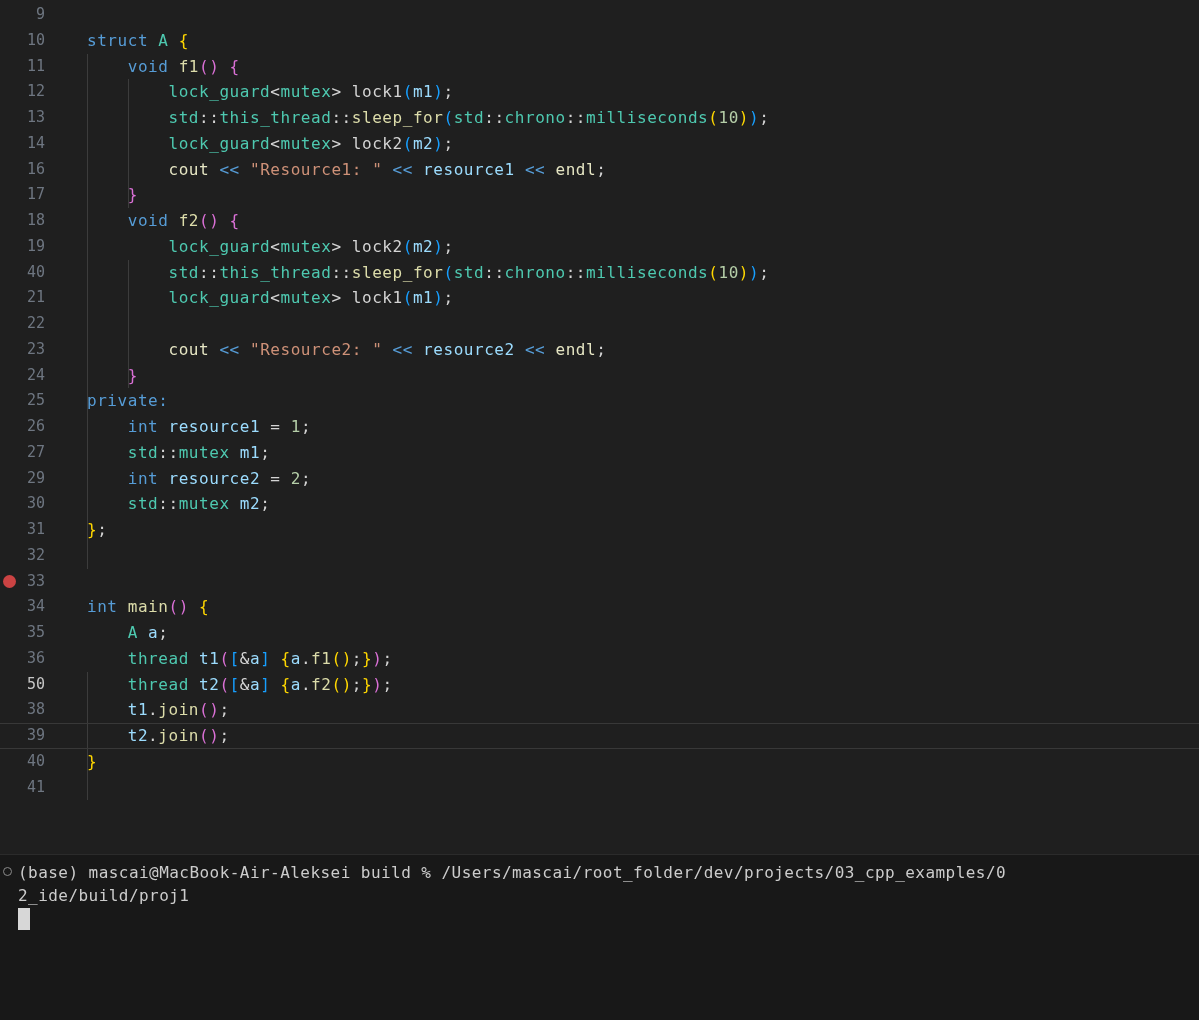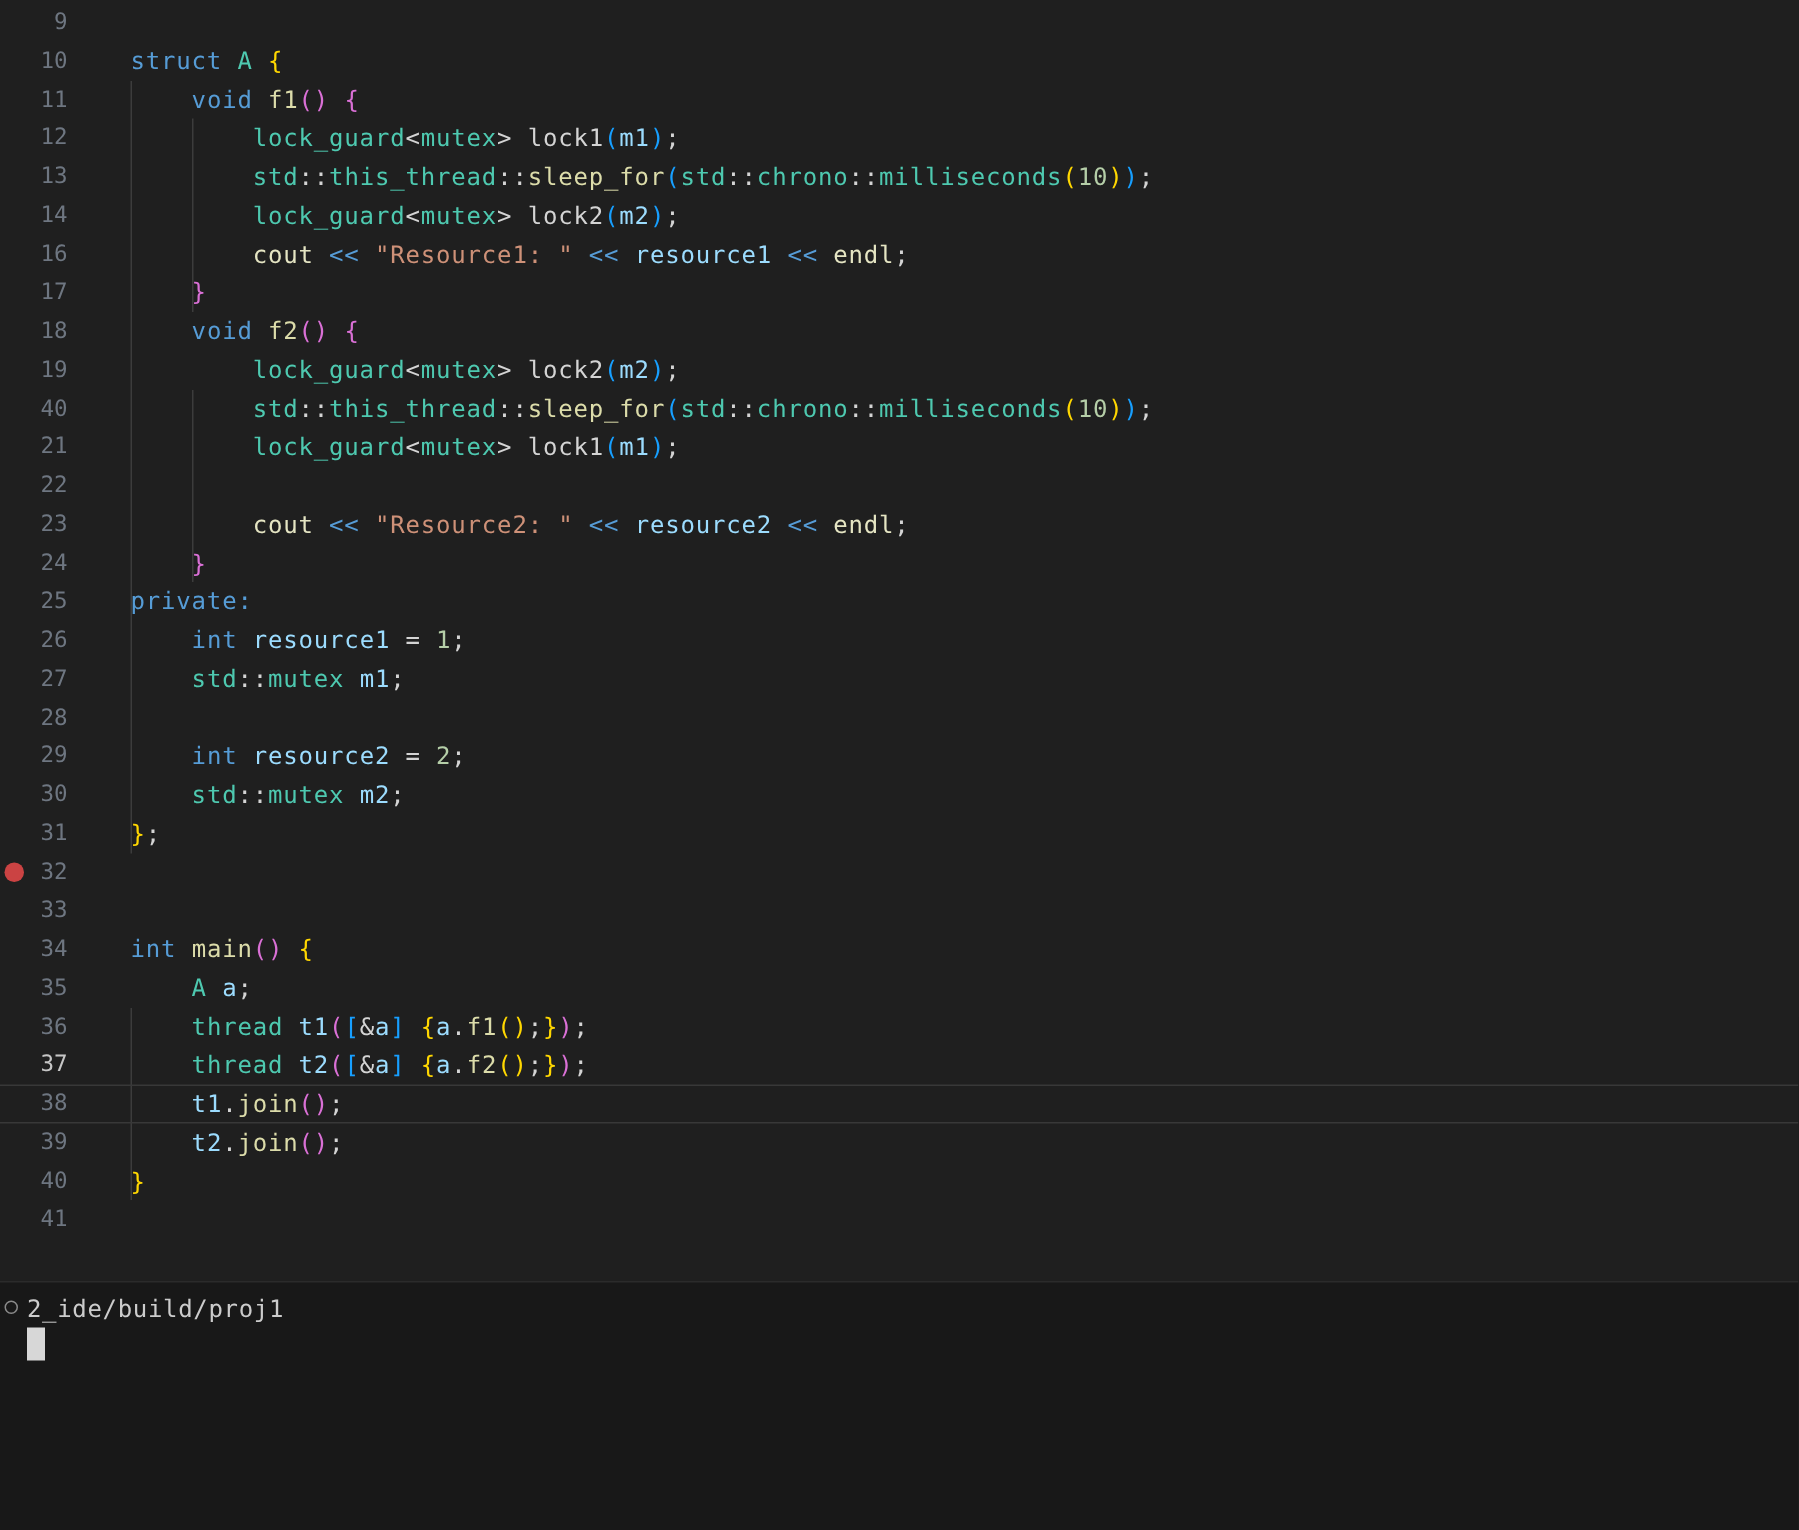--- a/index.html
+++ b/index.html
@@ -110,24 +110,20 @@
       </div>
       <div class="line">
         <div class="gutter">26</div>
         <div class="code"><span style="color: rgb(212, 212, 212);">    </span><span style="color: rgb(86, 156, 214);">int</span><span style="color: rgb(212, 212, 212);"> </span><span style="color: rgb(156, 220, 254);">resource1</span><span style="color: rgb(212, 212, 212);"> </span><span style="color: rgb(212, 212, 212);">=</span><span style="color: rgb(212, 212, 212);"> </span><span style="color: rgb(181, 206, 168);">1</span><span style="color: rgb(212, 212, 212);">;</span></div>
       </div>
       <div class="line">
         <div class="gutter">27</div>
         <div class="code"><span style="color: rgb(212, 212, 212);">    </span><span style="color: rgb(78, 201, 176);">std</span><span style="color: rgb(212, 212, 212);">::</span><span style="color: rgb(78, 201, 176);">mutex</span><span style="color: rgb(212, 212, 212);"> </span><span style="color: rgb(156, 220, 254);">m1</span><span style="color: rgb(212, 212, 212);">;</span></div>
       </div>
       <div class="line">
-        <div class="gutter">28</div>
-        <div class="code"></div>
-      </div>
-      <div class="line">
         <div class="gutter">29</div>
         <div class="code"><span style="color: rgb(212, 212, 212);">    </span><span style="color: rgb(86, 156, 214);">int</span><span style="color: rgb(212, 212, 212);"> </span><span style="color: rgb(156, 220, 254);">resource2</span><span style="color: rgb(212, 212, 212);"> </span><span style="color: rgb(212, 212, 212);">=</span><span style="color: rgb(212, 212, 212);"> </span><span style="color: rgb(181, 206, 168);">2</span><span style="color: rgb(212, 212, 212);">;</span></div>
       </div>
       <div class="line">
         <div class="gutter">30</div>
         <div class="code"><span style="color: rgb(212, 212, 212);">    </span><span style="color: rgb(78, 201, 176);">std</span><span style="color: rgb(212, 212, 212);">::</span><span style="color: rgb(78, 201, 176);">mutex</span><span style="color: rgb(212, 212, 212);"> </span><span style="color: rgb(156, 220, 254);">m2</span><span style="color: rgb(212, 212, 212);">;</span></div>
       </div>
       <div class="line">
         <div class="gutter">31</div>
         <div class="code"><span style="color: rgb(255, 215, 0);">}</span><span style="color: rgb(212, 212, 212);">;</span></div>
@@ -146,21 +142,21 @@
       </div>
       <div class="line">
         <div class="gutter">35</div>
         <div class="code"><span style="color: rgb(212, 212, 212);">    </span><span style="color: rgb(78, 201, 176);">A</span><span style="color: rgb(212, 212, 212);"> </span><span style="color: rgb(156, 220, 254);">a</span><span style="color: rgb(212, 212, 212);">;</span></div>
       </div>
       <div class="line">
         <div class="gutter">36</div>
         <div class="code"><span style="color: rgb(212, 212, 212);">    </span><span style="color: rgb(78, 201, 176);">thread</span><span style="color: rgb(212, 212, 212);"> </span><span style="color: rgb(156, 220, 254);">t1</span><span style="color: rgb(218, 112, 214);">(</span><span style="color: rgb(23, 159, 255);">[</span><span style="color: rgb(212, 212, 212);">&amp;</span><span style="color: rgb(156, 220, 254);">a</span><span style="color: rgb(23, 159, 255);">]</span><span style="color: rgb(212, 212, 212);"> </span><span style="color: rgb(255, 215, 0);">{</span><span style="color: rgb(156, 220, 254);">a</span><span style="color: rgb(212, 212, 212);">.</span><span style="color: rgb(220, 220, 170);">f1</span><span style="color: rgb(255, 215, 0);">(</span><span style="color: rgb(255, 215, 0);">)</span><span style="color: rgb(212, 212, 212);">;</span><span style="color: rgb(255, 215, 0);">}</span><span style="color: rgb(218, 112, 214);">)</span><span style="color: rgb(212, 212, 212);">;</span></div>
       </div>
       <div class="line current">
-        <div class="gutter">37</div>
+        <div class="gutter">50</div>
         <div class="code"><span style="color: rgb(212, 212, 212);">    </span><span style="color: rgb(78, 201, 176);">thread</span><span style="color: rgb(212, 212, 212);"> </span><span style="color: rgb(156, 220, 254);">t2</span><span style="color: rgb(218, 112, 214);">(</span><span style="color: rgb(23, 159, 255);">[</span><span style="color: rgb(212, 212, 212);">&amp;</span><span style="color: rgb(156, 220, 254);">a</span><span style="color: rgb(23, 159, 255);">]</span><span style="color: rgb(212, 212, 212);"> </span><span style="color: rgb(255, 215, 0);">{</span><span style="color: rgb(156, 220, 254);">a</span><span style="color: rgb(212, 212, 212);">.</span><span style="color: rgb(220, 220, 170);">f2</span><span style="color: rgb(255, 215, 0);">(</span><span style="color: rgb(255, 215, 0);">)</span><span style="color: rgb(212, 212, 212);">;</span><span style="color: rgb(255, 215, 0);">}</span><span style="color: rgb(218, 112, 214);">)</span><span style="color: rgb(212, 212, 212);">;</span></div>
       </div>
       <div class="line">
         <div class="gutter">38</div>
         <div class="code"><span style="color: rgb(212, 212, 212);">    </span><span style="color: rgb(156, 220, 254);">t1</span><span style="color: rgb(212, 212, 212);">.</span><span style="color: rgb(220, 220, 170);">join</span><span style="color: rgb(218, 112, 214);">(</span><span style="color: rgb(218, 112, 214);">)</span><span style="color: rgb(212, 212, 212);">;</span></div>
       </div>
       <div class="line">
         <div class="gutter">39</div>
         <div class="code"><span style="color: rgb(212, 212, 212);">    </span><span style="color: rgb(156, 220, 254);">t2</span><span style="color: rgb(212, 212, 212);">.</span><span style="color: rgb(220, 220, 170);">join</span><span style="color: rgb(218, 112, 214);">(</span><span style="color: rgb(218, 112, 214);">)</span><span style="color: rgb(212, 212, 212);">;</span></div>
       </div>
@@ -176,17 +172,18 @@
   <div class="overlay-layer" id="overlays">
       <div class="current-line-box" style="top: 723px; height: 25.75px;"></div>
       <div class="breakpoint-dot" style="left: 3px; top: 575px;"></div>
     </div>
 </div>
 
 <div class="panel">
   <div class="terminal">
     <div class="command-decoration"></div>
     <div id="term-lines">
+        <div class="term-line">(base) mascai@MacBook-Air-Aleksei build % /Users/mascai/root_folder/dev/projects/03_cpp_examples/0</div>
         <div class="term-line">2_ide/build/proj1</div>
       </div>
     <div class="term-cursor"></div>
   </div>
 </div>
 
 </body></html>

